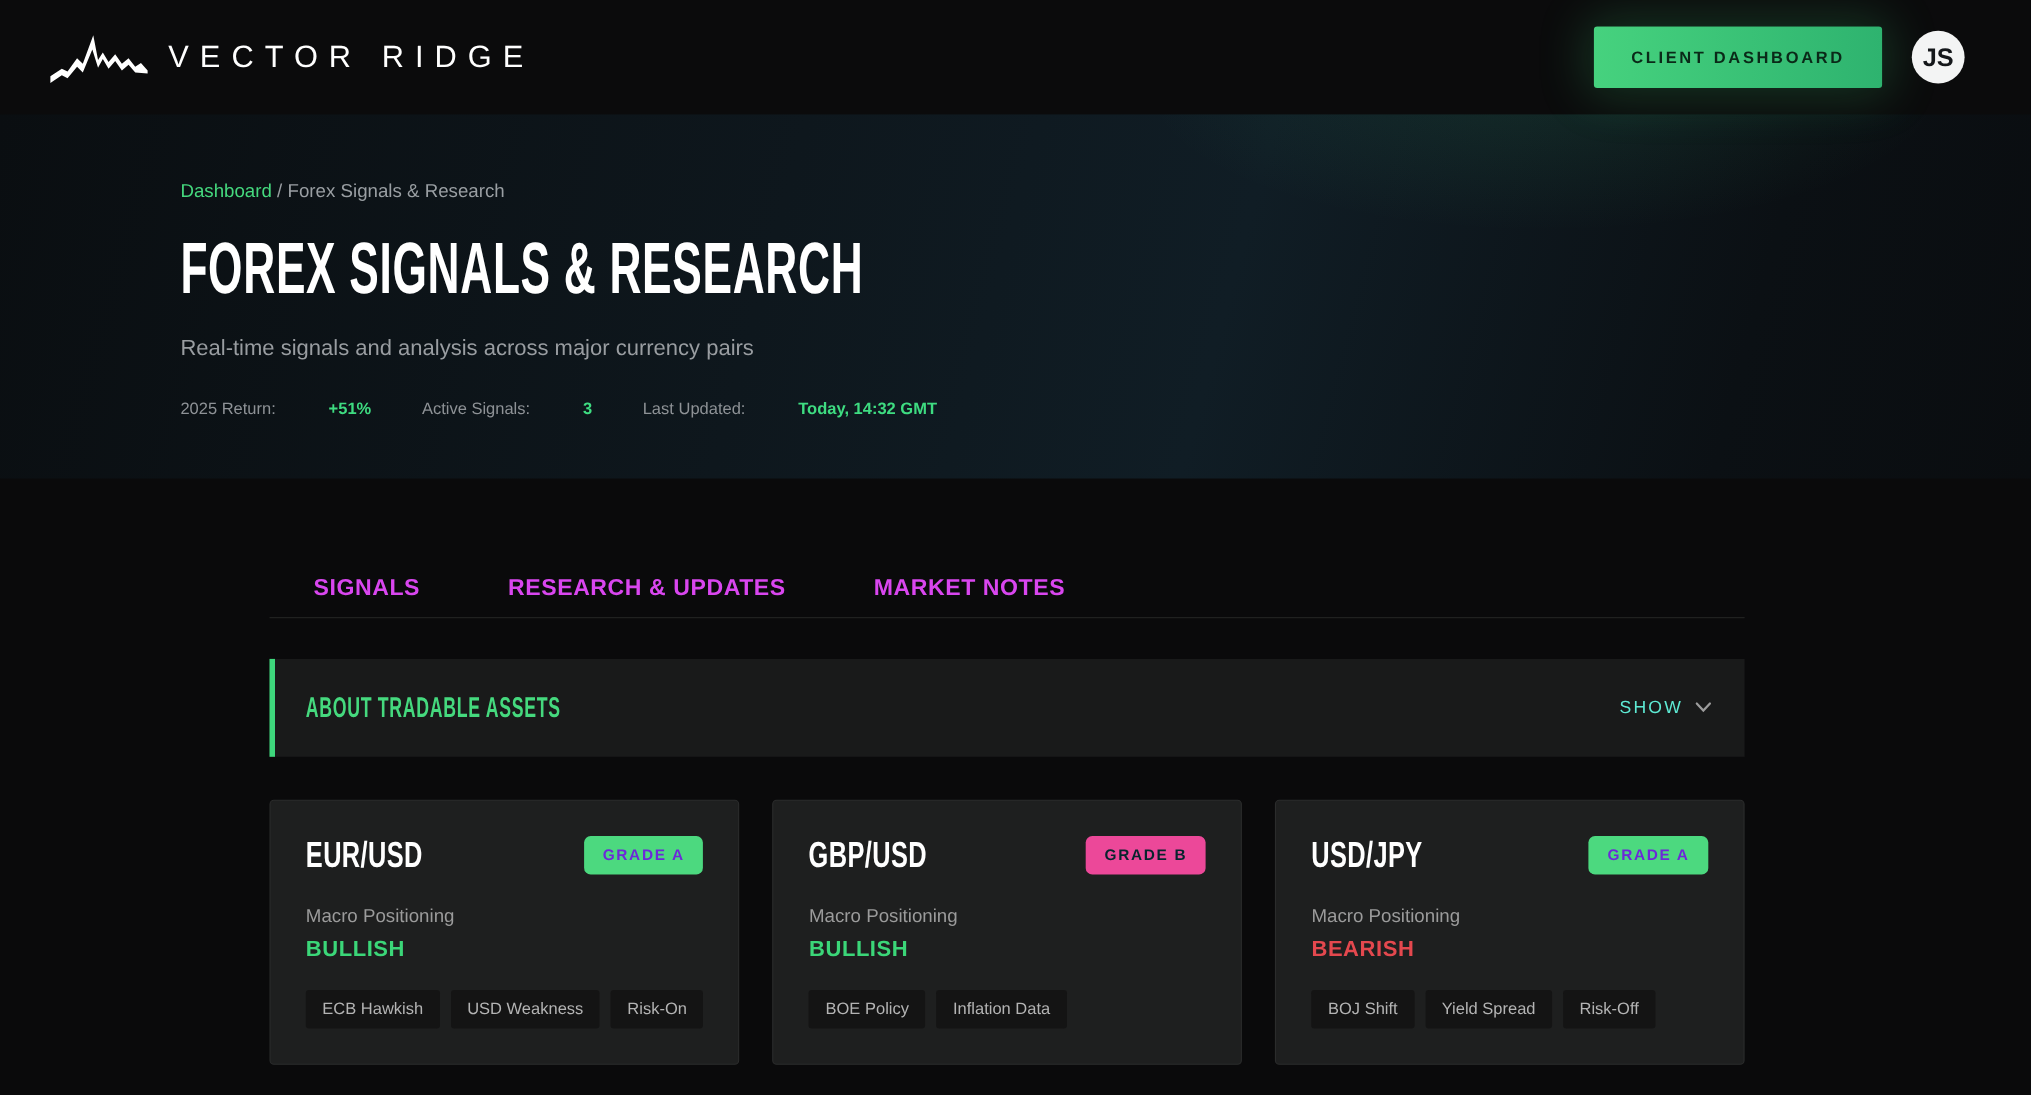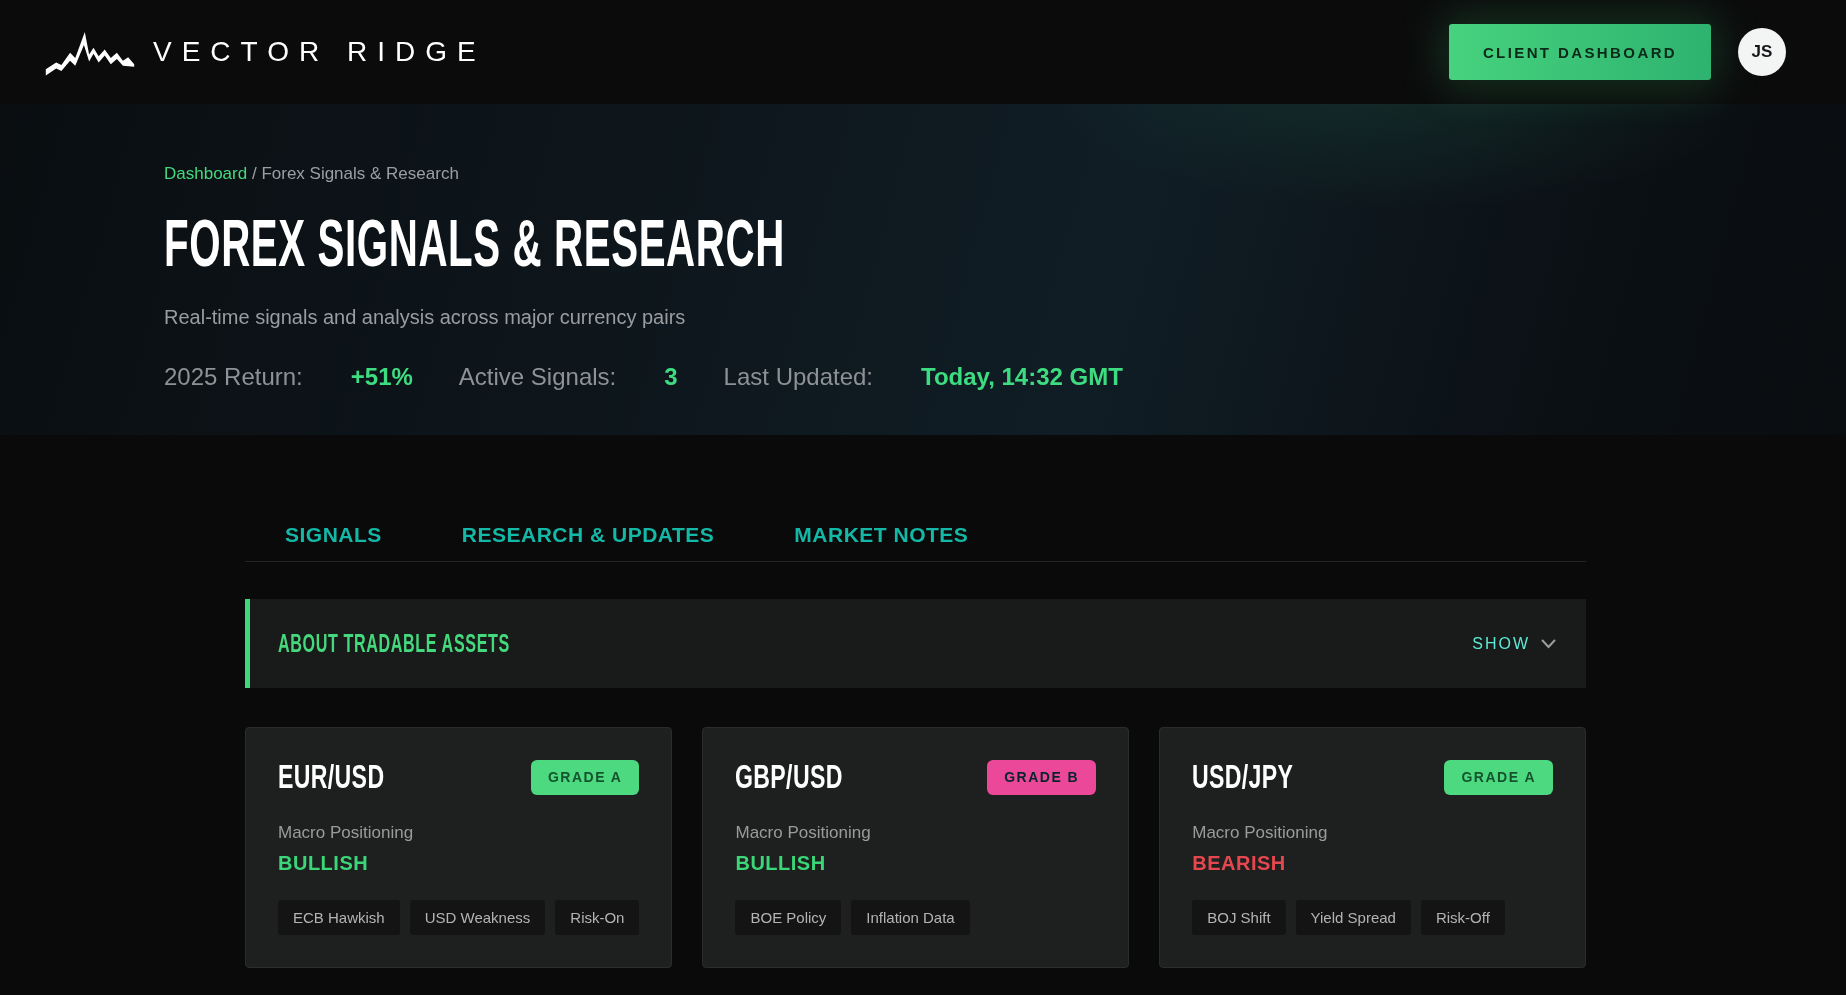--- a/index.html
+++ b/index.html
@@ -13,45 +13,45 @@
   .brand svg { display:block; }
   .brand-name { color:#ffffff; font-size:28px; font-weight:500; letter-spacing:10px; }
   .nav-right { margin-left:auto; display:flex; align-items:center; gap:27px; }
   .client-btn { width:262px; height:56px; border:none; border-radius:3px; cursor:pointer;
                 background:linear-gradient(90deg,#46d27e 0%,#2eb36f 100%);
                 color:#0a2918; font-family:inherit; font-size:15px; font-weight:bold;
                 letter-spacing:2.4px;
                 box-shadow:0 0 45px 6px rgba(64,210,125,0.22); }
   .avatar { width:48px; height:48px; border-radius:50%; background:#f3f4f4;
             display:flex; align-items:center; justify-content:center;
-            color:#14171a; font-size:17px; font-weight:bold; cursor:pointer; }
+            color:#14171a; font-size:23px; font-weight:bold; cursor:pointer; }
 
   
   .hero { height:331px; padding:60px 0 0 164px;
           background:
             radial-gradient(520px 190px at 76% -8%, rgba(70,220,140,0.10), transparent 70%),
             linear-gradient(105deg,#0a0e11 0%,#0e171d 38%,#101d25 60%,#0b1014 85%,#0a0d10 100%); }
   .breadcrumb { font-size:17px; color:#9a9fa3; }
   .breadcrumb .crumb-link { color:#45d97e; text-decoration:none; cursor:pointer; }
   .hero-title { margin-top:26px; color:#ffffff; font-size:66px; font-weight:800;
                 letter-spacing:1px; line-height:1.0; white-space:nowrap;
                 transform:scaleX(0.61); transform-origin:left center; }
   .hero-sub { margin-top:30px; font-size:20px; color:#999da1; }
-  .stats { margin-top:34px; display:flex; gap:46px; font-size:24px; }
+  .stats { margin-top:34px; display:flex; gap:46px; font-size:15px; }
   .stat { display:flex; align-items:baseline; gap:10px; }
   .stat-label { color:#8e9296; }
   .stat-value { color:#3edc81; font-weight:bold;margin-left:38px; }
 
   
   .main { margin-left:245px; width:1341px; }
 
   .tabs { margin-top:84px; display:flex; border-bottom:1px solid #232423; }
   .tab { padding:4px 40px 12px; border:none; background:none; cursor:pointer;
          font-family:inherit; font-size:21px; font-weight:bold; letter-spacing:0.5px;
-         color:#14b8a6; border-bottom:3px solid transparent; margin-bottom:-1px; }
+         color:#d946ef; border-bottom:3px solid transparent; margin-bottom:-1px; }
   .tab.active { color:#48dd83; border-bottom-color:#3ed77c; }
 
   .about-panel { margin-top:37px; height:89px; background:#191a1a;
                  border-left:5px solid #3ed77c; display:flex; align-items:center;
                  padding:0 30px 0 28px; }
   .about-title { color:#45d97e; font-size:26px; font-weight:bold; letter-spacing:1px;
                  white-space:nowrap; transform:scaleX(0.62); transform-origin:left center; }
   .show-toggle { margin-left:auto; display:flex; align-items:flex-end; gap:11px;
                  background:none; border:none; cursor:pointer; font-family:Liberation Sans, sans-serif;
                  color:#5eead4; font-size:16px; letter-spacing:2px; }
@@ -59,21 +59,21 @@
   .cards { margin-top:39px; display:grid; grid-template-columns:repeat(3,1fr);
            column-gap:30px; row-gap:35px; }
   .card { height:241px; background:#1e1f1f; border:1px solid #2b2c2c; border-radius:4px;
           padding:32px; }
   .card-head { display:flex; justify-content:space-between; align-items:flex-start; }
   .pair { color:#ffffff; font-size:33px; font-weight:800; letter-spacing:0.5px;
           line-height:1.05; white-space:nowrap;
           transform:scaleX(0.70); transform-origin:left top; }
   .badge { height:35px; line-height:35px; padding:0 17px; border-radius:6px;
            font-size:14px; font-weight:bold; letter-spacing:1.5px; }
-  .badge.a { background:#4cd97f; color:#14532d; }
+  .badge.a { background:#4cd97f; color:#6d28d9; }
   .badge.b { background:#ec4899; color:#07242d; }
   .macro-label { margin-top:28px; font-size:17px; color:#9b9b9b; }
   .positioning { margin-top:9px; font-size:20px; font-weight:bold; letter-spacing:0.5px; }
   .positioning.bullish { color:#3bd678; }
   .positioning.bearish { color:#e4484e; }
   .chips { margin-top:25px; display:flex; gap:10px; }
   .chip { background:#141414; color:#b4b4b4; font-size:15px; padding:9px 15px;
           border-radius:3px; white-space:nowrap; }
 </style>
 </head>

